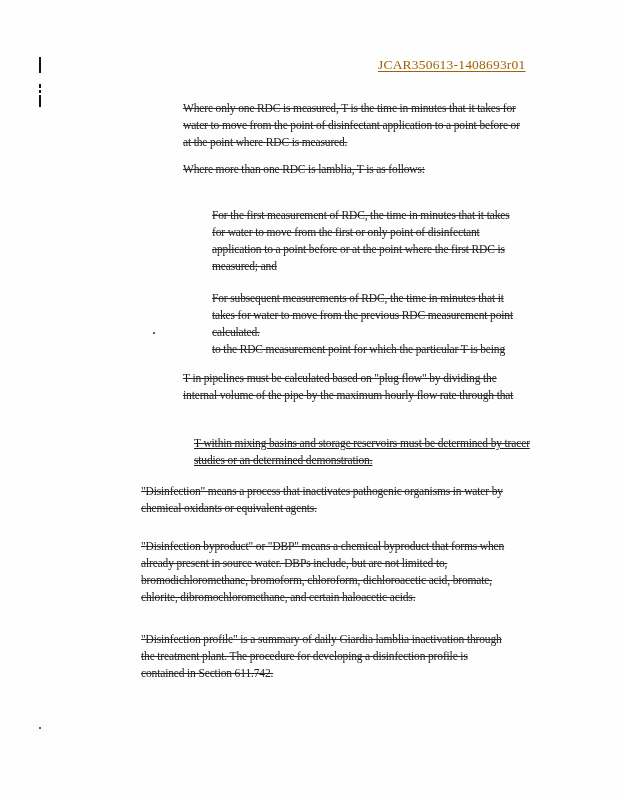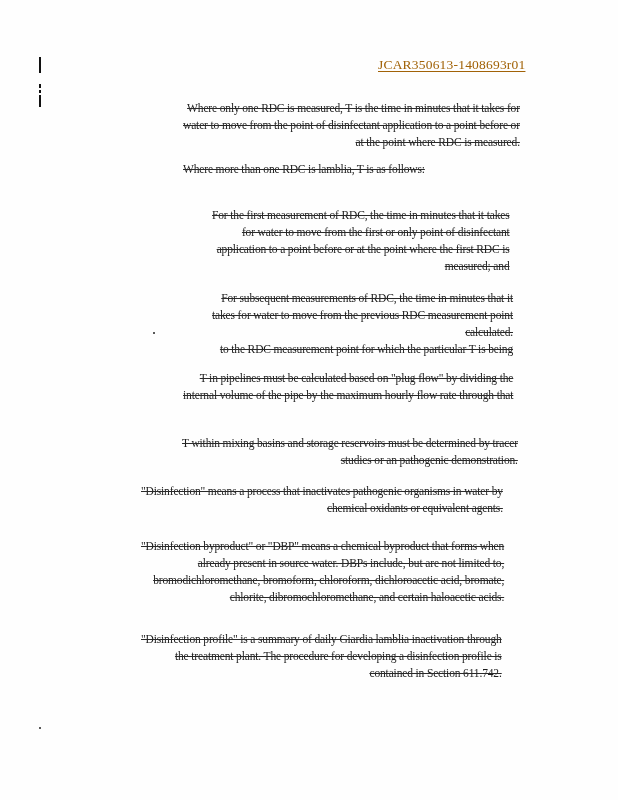--- a/index.html
+++ b/index.html
@@ -36,21 +36,20 @@
     color: #1b1b1b;
   }
   .text-line {
     white-space: nowrap;
     height: 17px;
   }
   .struck .text-line {
     text-decoration: line-through;
     text-decoration-thickness: 1px;
     text-decoration-color: #2a2a2a;
-    text-align: right;
   }
   
   .tick {
     position: absolute;
     width: 1.5px;
     background: #111;
   }
   .speck {
     position: absolute;
     width: 2px;
@@ -84,23 +83,23 @@
       <div class="paragraph struck" style="left: 212px; top: 290px;">
         <div class="text-line">For subsequent measurements of RDC, the time in minutes that it</div>
         <div class="text-line">takes for water to move from the previous RDC measurement point</div>
         <div class="text-line">calculated.</div>
         <div class="text-line">to the RDC measurement point for which the particular T is being</div>
       </div>
       <div class="paragraph struck" style="left: 183px; top: 370px;">
         <div class="text-line">T in pipelines must be calculated based on "plug flow" by dividing the</div>
         <div class="text-line">internal volume of the pipe by the maximum hourly flow rate through that</div>
       </div>
-      <div class="paragraph struck" style="left: 182px; top: 435px;">
+      <div class="paragraph struck" style="left: 194px; top: 435px; text-decoration: underline;">
         <div class="text-line">T within mixing basins and storage reservoirs must be determined by tracer</div>
-        <div class="text-line">studies or an pathogenic demonstration.</div>
+        <div class="text-line">studies or an determined demonstration.</div>
       </div>
       <div class="paragraph struck" style="left: 141px; top: 483px;">
         <div class="text-line">"Disinfection" means a process that inactivates pathogenic organisms in water by</div>
         <div class="text-line">chemical oxidants or equivalent agents.</div>
       </div>
       <div class="paragraph struck" style="left: 141px; top: 538px;">
         <div class="text-line">"Disinfection byproduct" or "DBP" means a chemical byproduct that forms when</div>
         <div class="text-line">already present in source water.  DBPs include, but are not limited to,</div>
         <div class="text-line">bromodichloromethane, bromoform, chloroform, dichloroacetic acid, bromate,</div>
         <div class="text-line">chlorite, dibromochloromethane, and certain haloacetic acids.</div>

